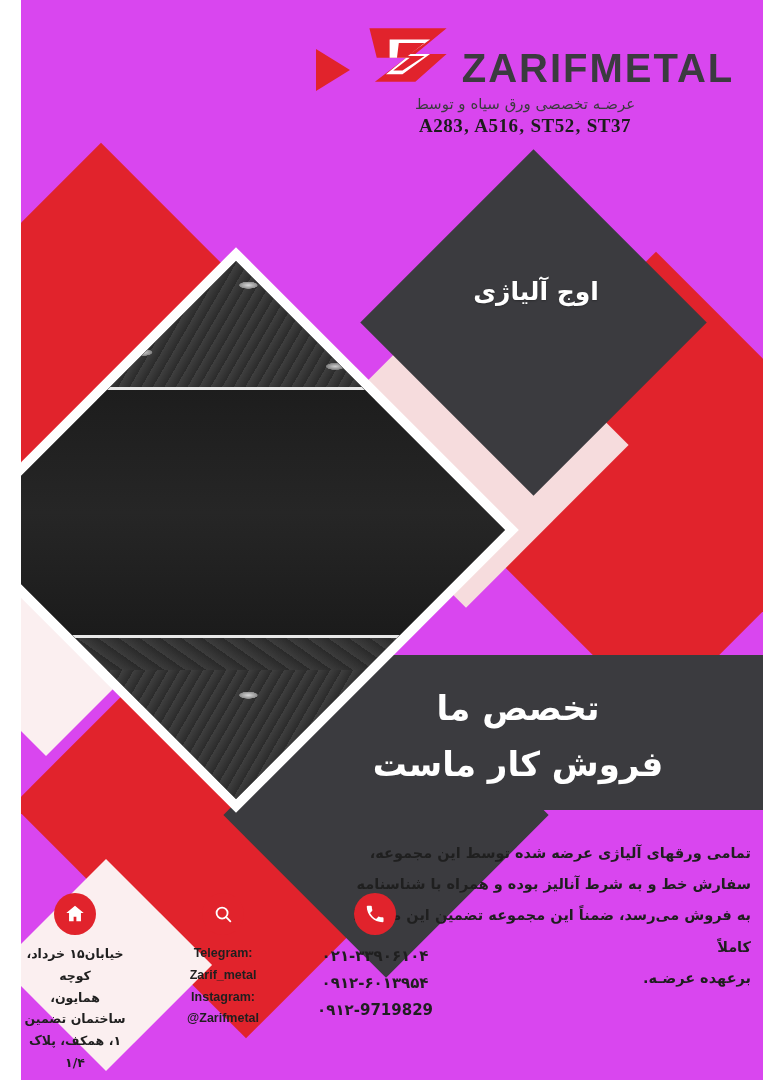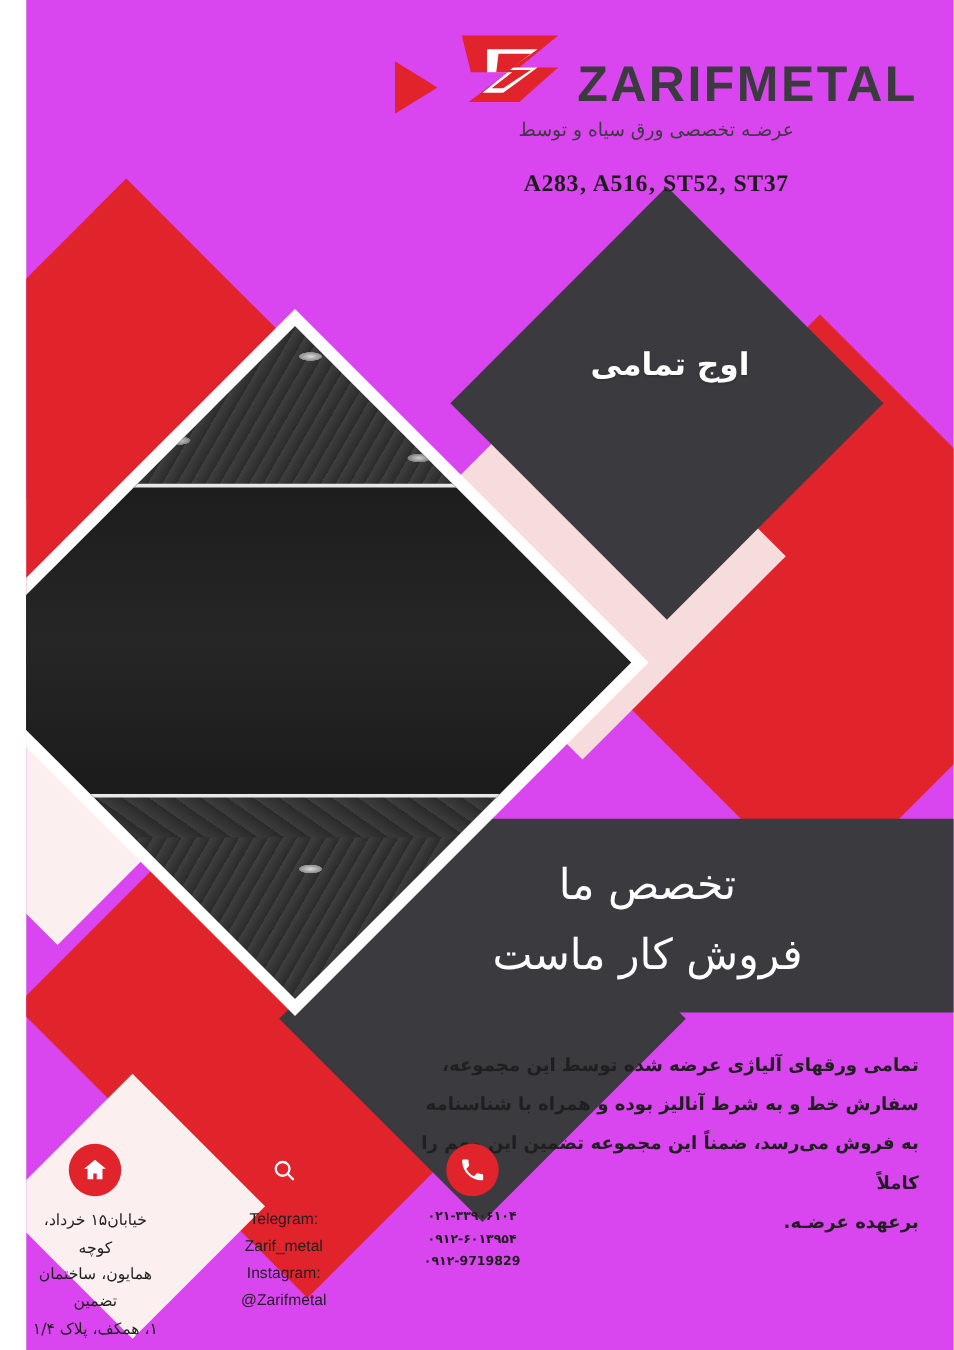--- a/index.html
+++ b/index.html
@@ -189,21 +189,21 @@
     margin-top: 28px;
     direction: ltr;
   }
   .logo-tagline {
     margin-top: 4px;
     font-size: 15px;
     color: #3b3b3f;
     direction: rtl;
   }
   .logo-grades {
-    margin-top: 24px;
+    margin-top: 2px;
     font-family: "Liberation Serif", serif;
     font-weight: 700;
     font-size: 19px;
     color: #1c1c1c;
     direction: ltr;
     letter-spacing: 0.5px;
   }
 
   
   .heading-top {
@@ -219,28 +219,28 @@
     text-shadow: 0 1px 2px rgba(0,0,0,0.25);
   }
   .heading-bottom {
     position: absolute;
     right: 30px;
     top: 680px;
     width: 430px;
     text-align: center;
     color: #ffffff;
     font-size: 34px;
-    font-weight: 400;
+    font-weight: 700;
     line-height: 1.65;
   }
 
   
   .body-paragraph {
     position: absolute;
-    right: 28px;
+    right: 12px;
     top: 838px;
     width: 420px;
     text-align: right;
     font-size: 14.5px;
     line-height: 2.15;
     color: #1f1f1f;
     font-weight: 600;
   }
 
   
@@ -267,30 +267,30 @@
     background: #e1232c;
     margin: 0 auto 8px auto;
     display: flex;
     align-items: center;
     justify-content: center;
     color: #ffffff;
   }
   .contact-lines {
     font-size: 12.5px;
     line-height: 1.75;
-    font-weight: 400;
+    font-weight: 700;
   }
   .contact-lines.ltr {
     direction: ltr;
     font-family: "Liberation Sans", sans-serif;
     font-size: 12.5px;
   }
   .phone-lines {
     direction: ltr;
-    font-size: 10px;
+    font-size: 15px;
     line-height: 1.8;
     font-weight: 600;
   }
 </style>
 </head>
 <body>
 
 <div id="poster">
 
   <div class="diamond dia-pink-left"></div>
@@ -321,21 +321,21 @@
         <path d="M30 20 H74 L52 36 H74 L44 58 H26 L48 40 H30 Z" fill="#ffffff"></path>
         <path d="M40 24 H68 L50 38 H68 L44 54 H34 L52 40 H38 Z" fill="#e1232c"></path>
       </svg>
       <div class="logo-wordmark">ZARIFMETAL</div>
     </div>
     <div class="logo-tagline">عرضـه تخصصی ورق سیاه و توسط</div>
     <div class="logo-grades">A283‚ A516‚ ST52‚ ST37</div>
   </div>
 
   <div class="heading-top">
-    <div>اوج تمامی</div>
+    <div>اوج آلیاژی</div>
   </div>
 
   <div class="heading-bottom">
     <div>تخصص ما</div>
     <div>فروش کار ماست</div>
   </div>
 
   <div class="body-paragraph">
     <div>تمامی ورقهای آلیاژی عرضه شده توسط این مجموعه،</div>
     <div>سفارش خط و به شرط آنالیز بوده و همراه با شناسنامه</div>

